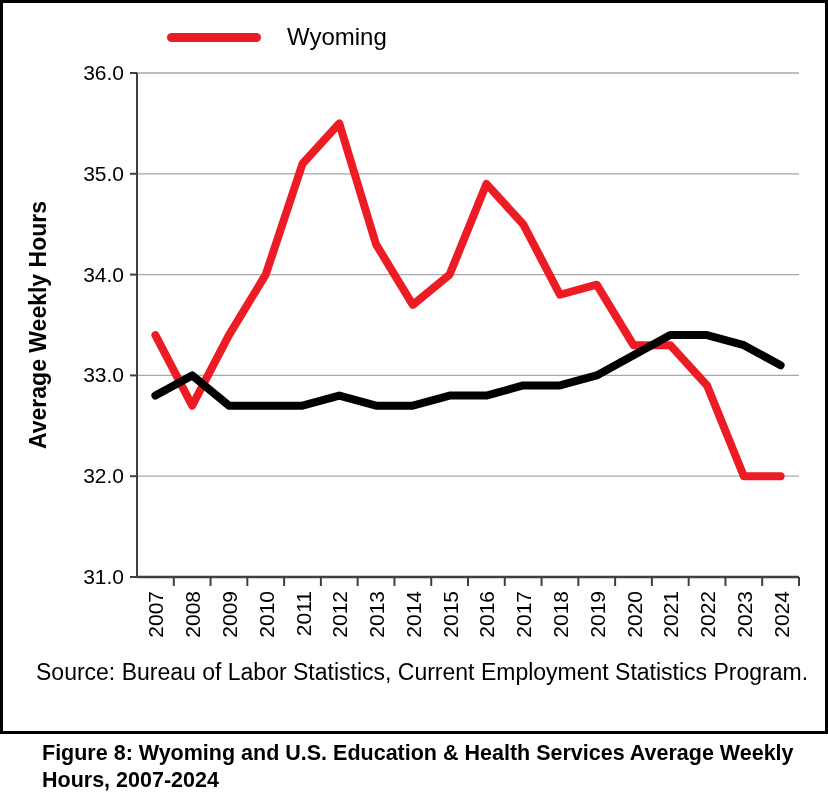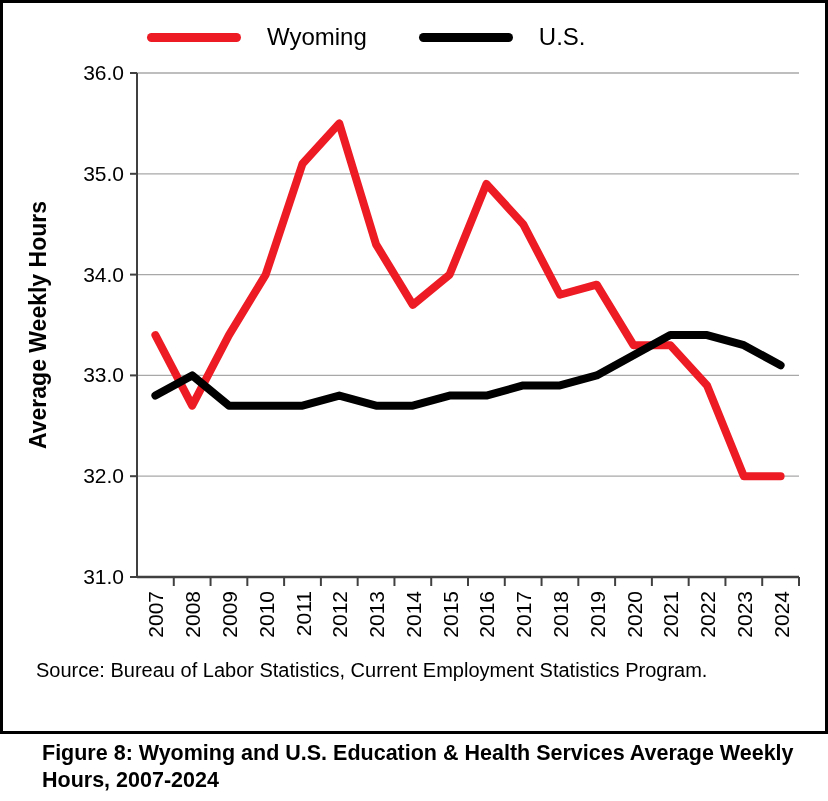--- a/index.html
+++ b/index.html
@@ -1,27 +1,27 @@
 <!DOCTYPE html>
 <html><head>
 <meta charset="utf-8">
 <style>
   html,body{margin:0;padding:0;background:#fff;}
   #stage{position:relative;width:828px;height:801px;background:#fff;overflow:hidden;
          font-family:"Liberation Sans",sans-serif;color:#000;}
   #chart-box{position:absolute;left:0;top:0;width:828px;height:734px;
              border:3px solid #000;box-sizing:border-box;background:#fff;}
-  #legend{position:absolute;left:144px;top:22px;display:flex;align-items:center;}
+  #legend{position:absolute;left:164px;top:22px;display:flex;align-items:center;}
   .legend-item{display:flex;align-items:center;}
   .legend-item + .legend-item{margin-left:52px;}
   .swatch{display:inline-block;width:94px;height:9px;border-radius:5px;margin-right:26px;}
   .legend-label{font-size:24px;line-height:1;}
   #plot-svg{position:absolute;left:-3px;top:-3px;width:828px;height:734px;}
   #plot-svg text{font-family:"Liberation Sans",sans-serif;fill:#000;}
-  #source-note{position:absolute;left:33px;top:652px;font-size:20px;line-height:1.55;}
+  #source-note{position:absolute;left:33px;top:652px;font-size:23px;line-height:1.55;}
   #figure-caption{position:absolute;left:8px;top:740px;width:812px;
                   font-size:21.5px;font-weight:bold;line-height:1.25;margin-left:34px;}
 </style>
 </head>
 <body>
 
 <div id="stage">
   <div id="chart-box">
 
     <svg id="plot-svg" viewBox="0 0 828 734">
@@ -83,24 +83,20 @@
         <text transform="translate(46,325) rotate(-90)" text-anchor="middle" font-size="23" font-weight="bold">Average Weekly Hours</text>
         <polyline points="155.38888888888889,335.08000000000015 192.16666666666669,405.6399999999997 228.94444444444446,335.08000000000015 265.72222222222223,274.6 302.5,163.71999999999986 339.27777777777777,123.4 376.05555555555554,244.3600000000003 412.8333333333333,304.8399999999997 449.61111111111114,274.6 486.3888888888889,183.88000000000017 523.1666666666667,224.2 559.9444444444445,294.76000000000033 596.7222222222222,284.6800000000002 633.5,345.1600000000003 670.2777777777778,345.1600000000003 707.0555555555555,385.48000000000013 743.8333333333334,476.2 780.6111111111111,476.2" fill="none" stroke="#ED1B24" stroke-width="8" stroke-linejoin="round" stroke-linecap="round"></polyline>
         <polyline points="155.38888888888889,395.5600000000003 192.16666666666669,375.4 228.94444444444446,405.6399999999997 265.72222222222223,405.6399999999997 302.5,405.6399999999997 339.27777777777777,395.5600000000003 376.05555555555554,405.6399999999997 412.8333333333333,405.6399999999997 449.61111111111114,395.5600000000003 486.3888888888889,395.5600000000003 523.1666666666667,385.48000000000013 559.9444444444445,385.48000000000013 596.7222222222222,375.4 633.5,355.23999999999967 670.2777777777778,335.08000000000015 707.0555555555555,335.08000000000015 743.8333333333334,345.1600000000003 780.6111111111111,365.3199999999998" fill="none" stroke="#000000" stroke-width="8" stroke-linejoin="round" stroke-linecap="round"></polyline>
       </svg>
 
     <div id="legend">
       <div class="legend-item">
         <span class="swatch" style="background: rgb(237, 27, 36);"></span>
         <span class="legend-label">Wyoming</span>
       </div>
-      <div class="legend-item">
-        <span class="swatch" style="background: rgb(0, 0, 0);"></span>
-        <span class="legend-label">U.S.</span>
-      </div>
     </div>
 
     <div id="source-note">
       <div>Source: Bureau of Labor Statistics, Current Employment Statistics Program.</div>
     </div>
   </div>
 
   <div id="figure-caption">Figure 8: Wyoming and U.S. Education &amp; Health Services Average Weekly Hours, 2007-2024</div>
 </div>
 

